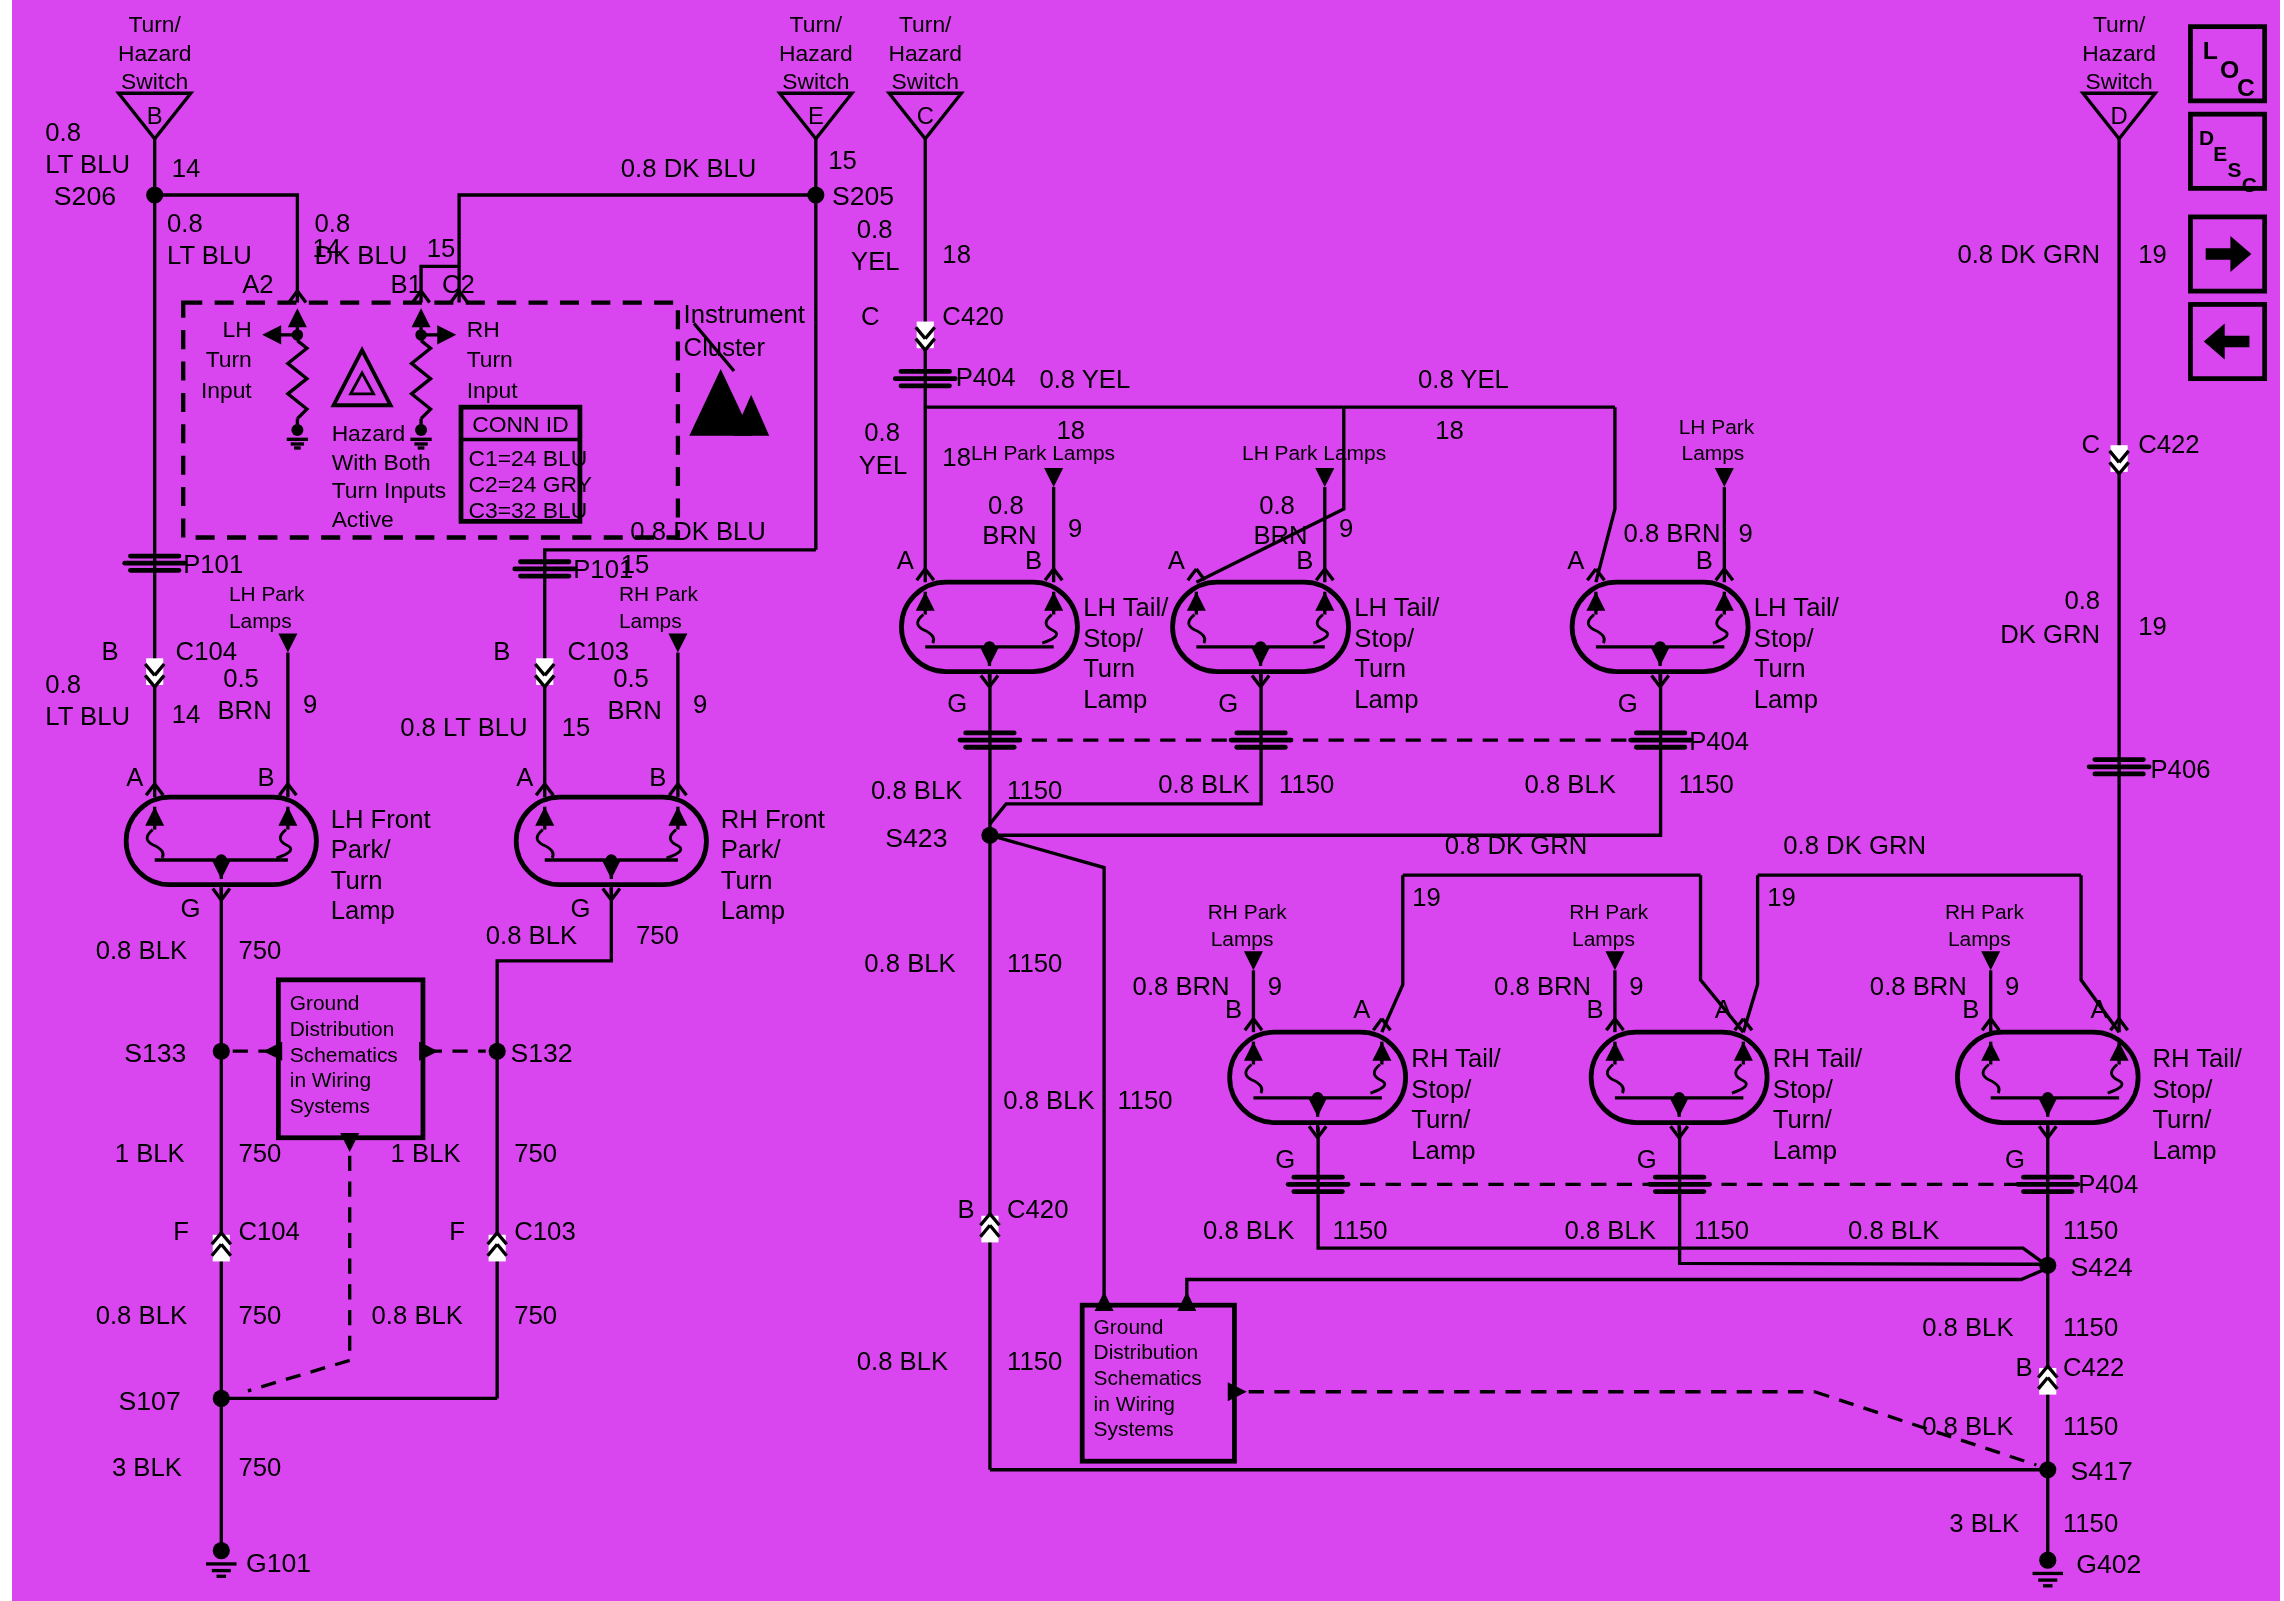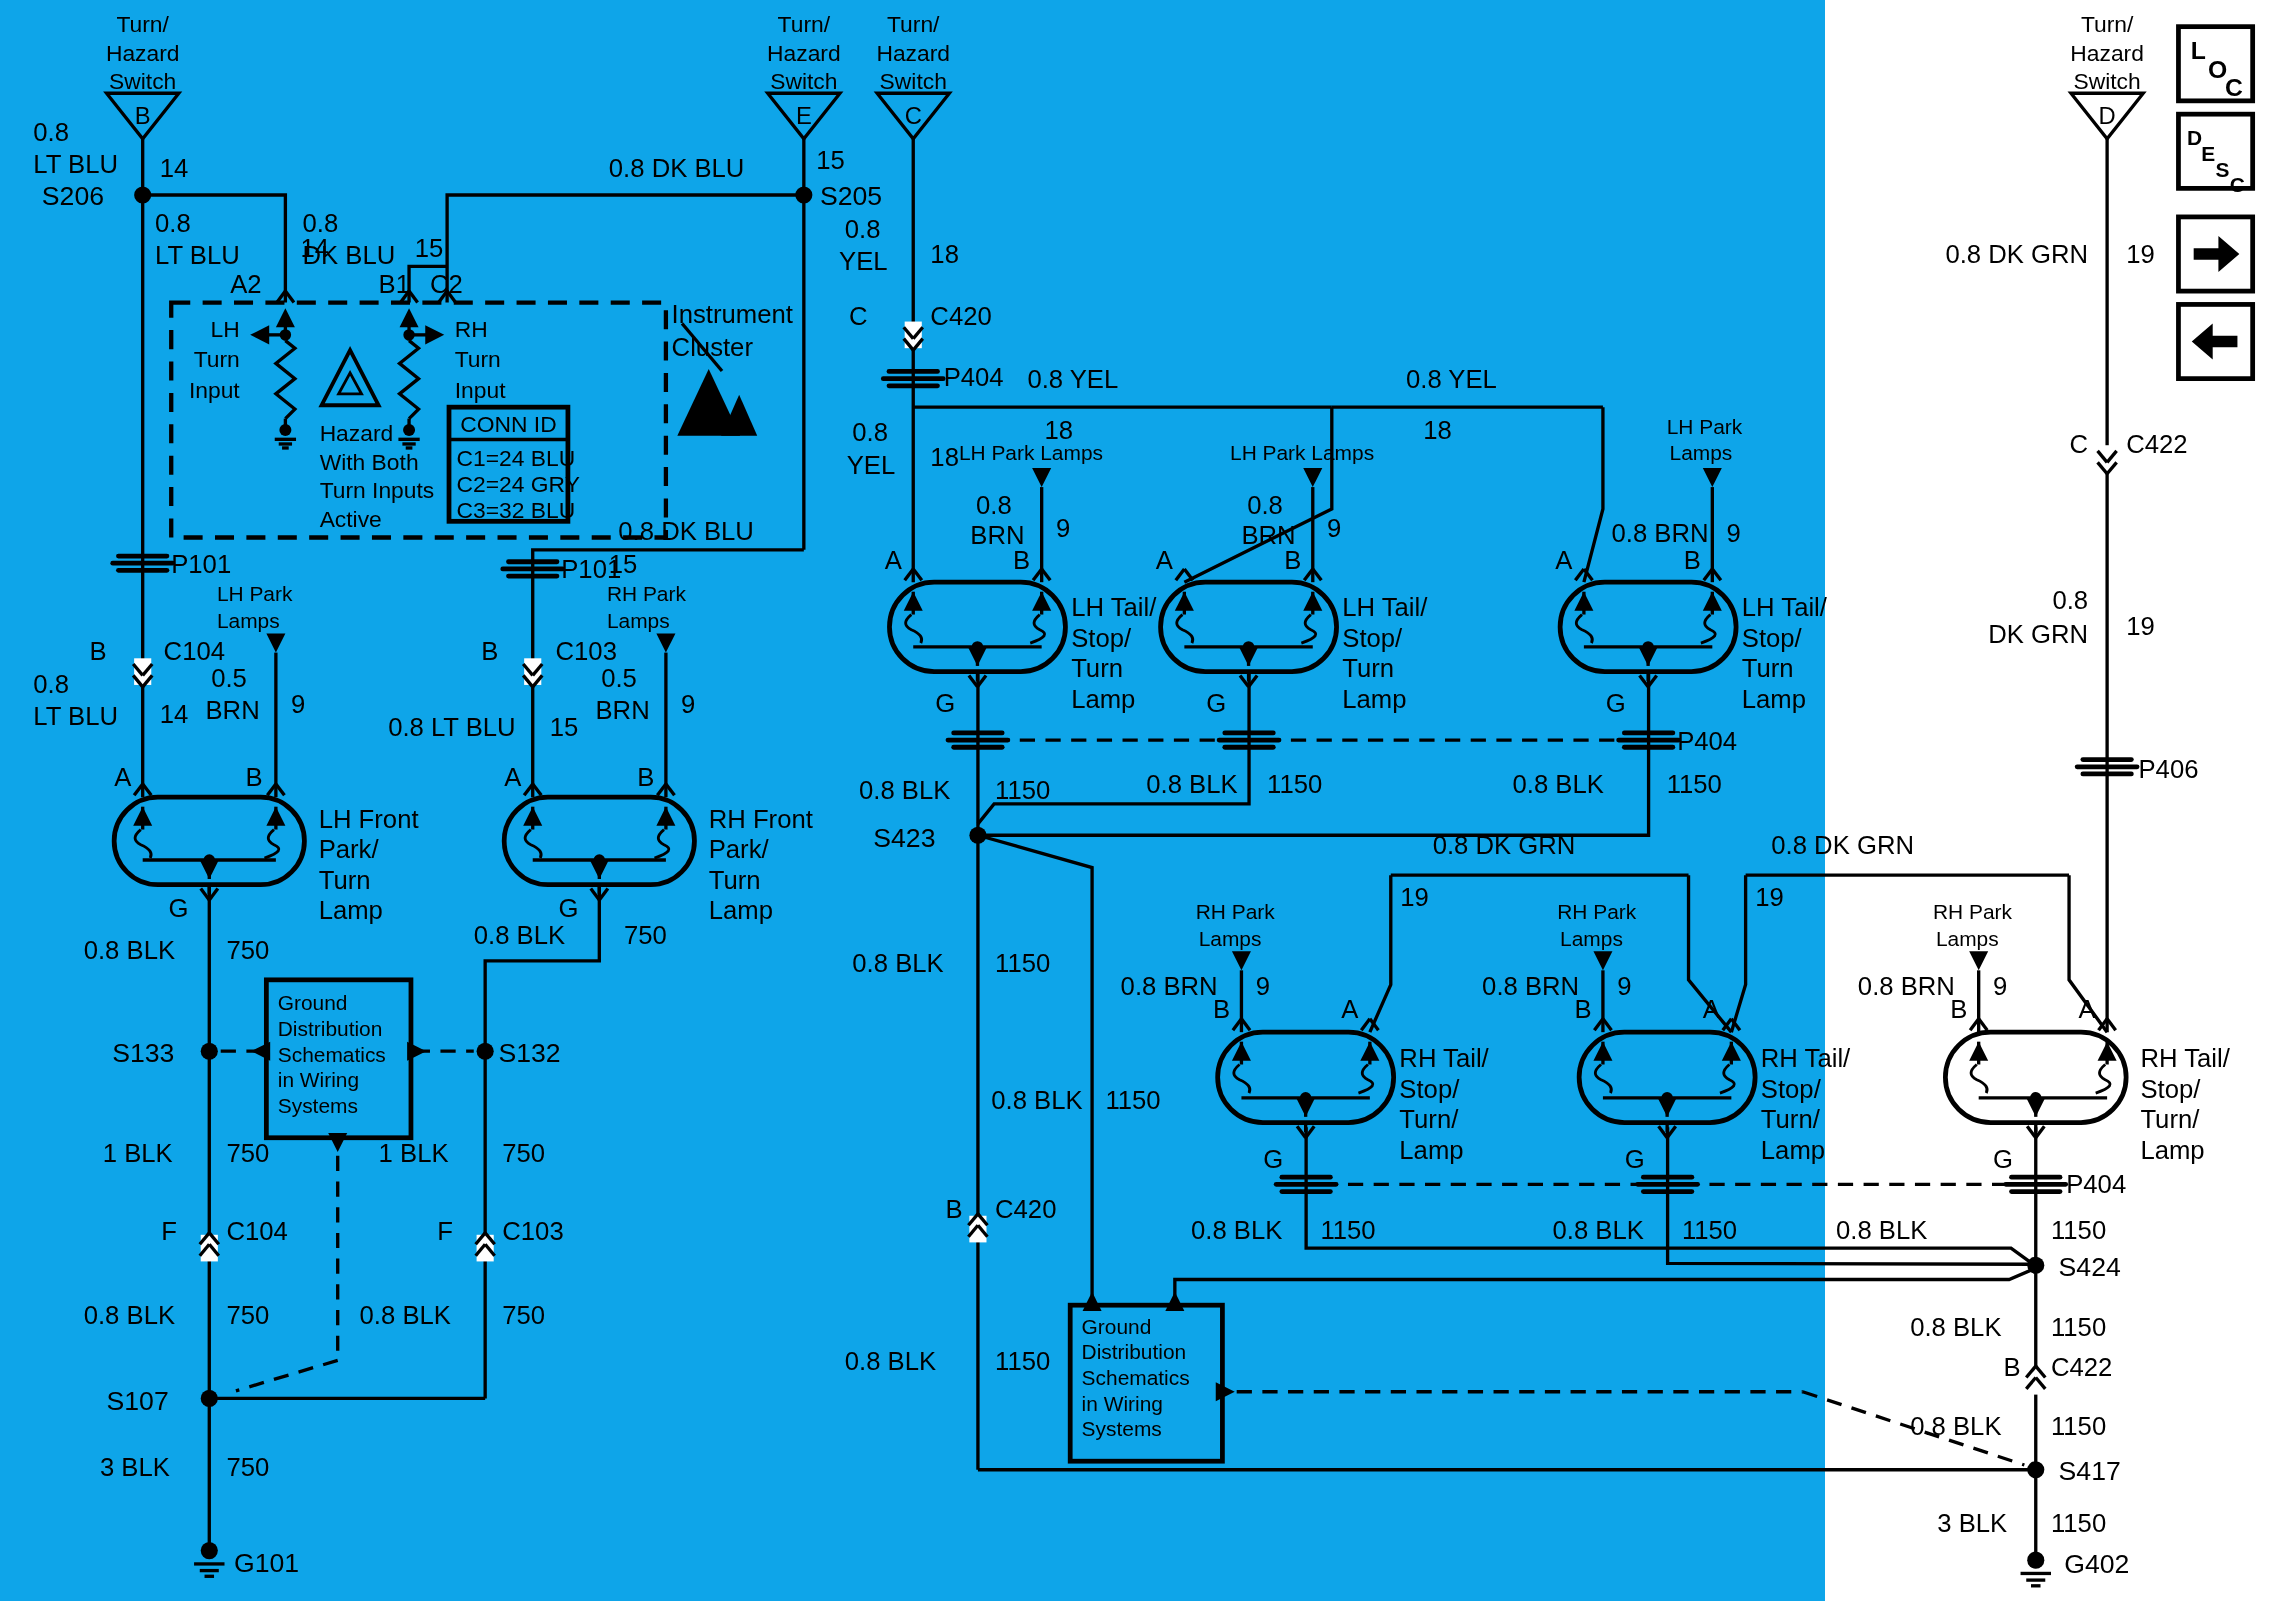--- a/index.html
+++ b/index.html
@@ -1,17 +1,17 @@
 <!DOCTYPE html>
 <html style="font-size:15px"><head>
 <meta charset="utf-8">
 <style>
   html,body{margin:0;padding:0;background:#fff;}
-  #stage{position:relative;width:1825px;height:1602px;background:#0ea5e9;
-         font-family:"Liberation Sans", sans-serif;}
+  #stage{position:relative;width:2268px;height:1602px;background:#d946ef;
+         font-family:"Liberation Sans", sans-serif;margin-left:12px;}
   svg{position:absolute;left:0;top:0;}
   text{fill:#000;}
 </style>
 </head>
 <body>
 
 <div id="stage">
     <svg width="2285" height="1602" viewBox="0 0 2402 1684">
       <path d="M150,146 L150,838" fill="none" stroke="#000000" stroke-width="3.5"></path>
       <path d="M150,205 L300,205 L300,318" fill="none" stroke="#000000" stroke-width="3.5"></path>

